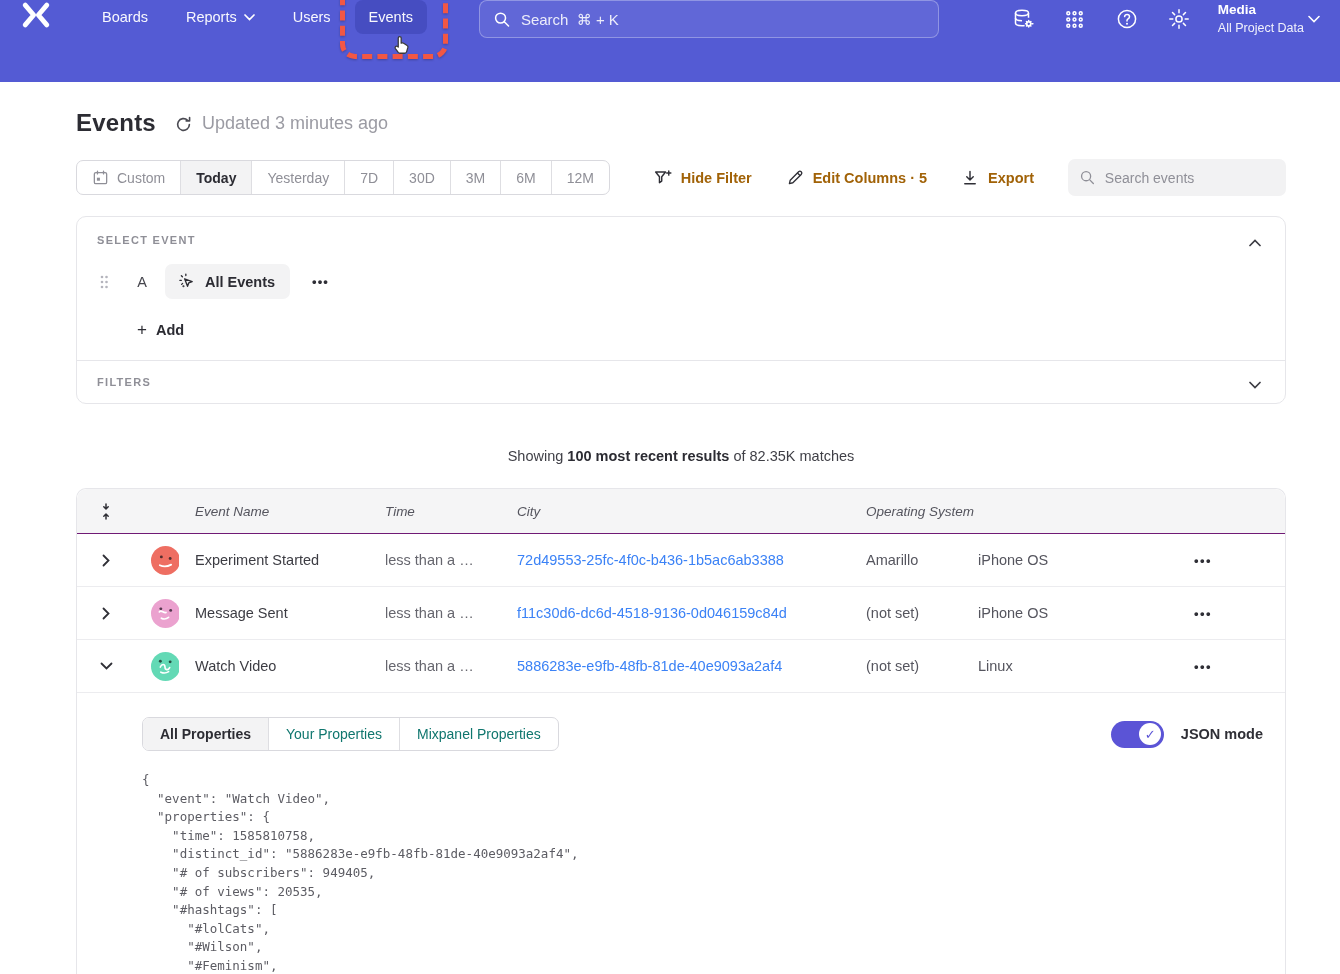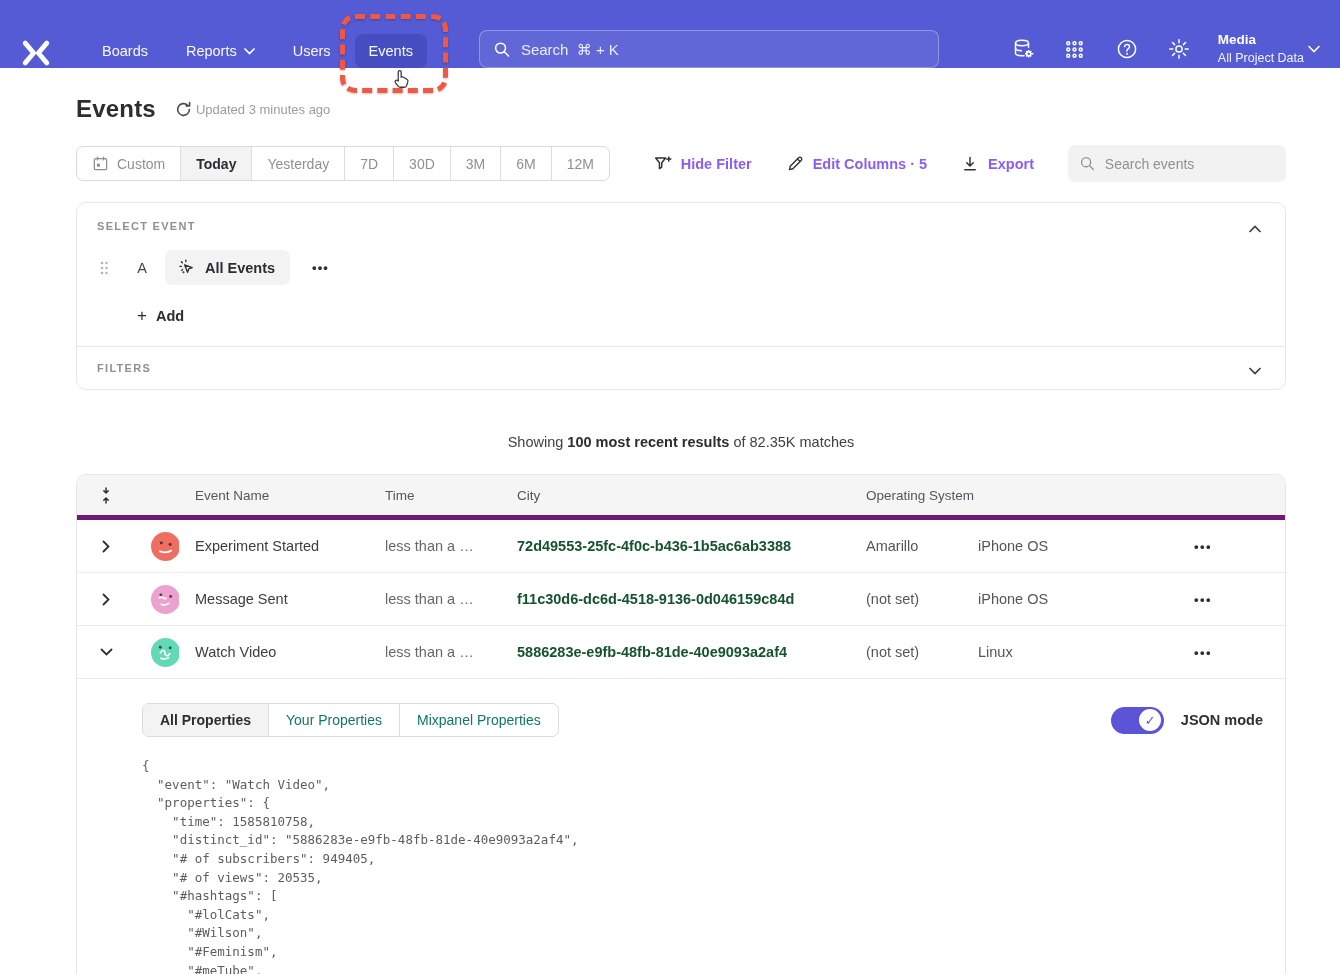--- a/index.html
+++ b/index.html
@@ -1,20 +1,20 @@
 <!DOCTYPE html>
 <html><head>
 <meta charset="utf-8">
 <style>
   * { margin:0; padding:0; box-sizing:border-box; }
   html,body { width:1340px; height:974px; overflow:hidden; background:#fff;
     font-family:"Liberation Sans","DejaVu Sans",sans-serif; color:#3c3c43; }
 
   
-  .navbar { height:68px; background:#545bd4; display:flex; align-items:flex-end;
+  .navbar { height:82px; background:#545bd4; display:flex; align-items:flex-start;
     padding:0 20px; position:relative; z-index:5; }
   .logo { width:34px; height:30px; margin-right:34px; display:flex; align-items:center; }
   .nav-items { display:flex; align-items:center; gap:10px; }
   .nav-item { color:rgba(255,255,255,.96); font-size:14.5px; font-weight:500;
     padding:9px 14px; border-radius:8px; cursor:pointer; display:flex; align-items:center; gap:7px; }
   .nav-item.active { background:#464dc1; position:relative; }
   .annotation-box { position:absolute; left:-15px; right:-21px; top:-20px; bottom:-25px;
     border:5px dashed #f25744; border-radius:15px; pointer-events:none;
     filter:drop-shadow(0 1px 1px rgba(0,0,0,.25)); }
   .annotation-cursor { position:absolute; left:50%; bottom:-22px; width:22px; height:22px;
@@ -30,32 +30,32 @@
     align-items:center; justify-content:center; cursor:pointer; }
   .project-switcher { display:flex; align-items:center; gap:4px; margin-left:6px; cursor:pointer; }
   .project-text { color:#fff; line-height:1.35; }
   .project-name { font-size:13.5px; font-weight:700; }
   .project-scope { font-size:12.5px; opacity:.92; }
 
   
   .page { padding:0 54px 0 76px; }
   .title-row { display:flex; align-items:center; margin-top:27px; gap:18px; }
   .page-title { font-size:24px; font-weight:700; color:#2c2c33; letter-spacing:.2px; }
-  .updated { display:flex; align-items:center; gap:3px; color:#9b9ba3; font-size:13px; }
+  .updated { display:flex; align-items:flex-end; gap:9px; color:#9b9ba3; font-size:18px; }
 
   
   .toolbar { display:flex; align-items:center; margin-top:22px; }
   .segmented { display:flex; border:1px solid #d9d9de; border-radius:7px; overflow:hidden; background:#fff; }
   .segment { padding:8px 15px; font-size:14px; color:#8f8f97; border-right:1px solid #dedee2;
     cursor:pointer; display:flex; align-items:center; gap:8px; white-space:nowrap; }
   .segment:last-child { border-right:none; }
   .segment.active { background:#f3f3f4; color:#2c2c33; font-weight:700; }
   .toolbar-right { margin-left:auto; display:flex; align-items:center; gap:34px; }
   .tool-btn { display:flex; align-items:center; gap:9px; font-size:14.5px; font-weight:600;
-    color:#8b5cf6; cursor:pointer; white-space:nowrap; }
+    color:#a16207; cursor:pointer; white-space:nowrap; }
   .search-events { width:218px; height:37px; background:#f2f2f3; border-radius:7px;
     display:flex; align-items:center; gap:10px; padding:0 12px; }
   .search-events input { border:none; outline:none; background:transparent; font-size:14px;
     color:#3c3c43; width:100%; font-family:inherit; }
   .search-events input::placeholder { color:#8f8f97; }
 
   
   .qb-card { margin-top:20px; border:1px solid #e6e6ea; border-radius:10px; background:#fff; }
   .qb-section { padding:17px 20px 20px 20px; position:relative; }
   .qb-label { font-size:11px; letter-spacing:1.3px; color:#8f8f97; font-weight:600; }
@@ -76,31 +76,31 @@
   
   .summary { margin-top:44px; font-size:14.5px; color:#3f3f46;text-align:center; }
   .summary b { font-weight:700; color:#2c2c33; }
 
   
   .table-card { margin-top:24px; border:1px solid #e6e6ea; border-border-bottom:none;
     border-radius:10px 10px 0 0; border-bottom:none; overflow:visible; }
   .tgrid { display:grid; grid-template-columns:58px 44px 190px 132px 349px 112px 214px 1fr;
     align-items:center; }
   .thead { background:#f5f5f6; border-radius:10px 10px 0 0; height:45px;
-    border-bottom:5px solid #701a75; }
+    border-bottom:1px solid #701a75;font-style:italic; }
   .th { font-size:13.5px; color:#55555e; font-weight:500; padding:0 16px; white-space:nowrap; }
   .th-collapse { display:flex; justify-content:center; cursor:pointer; }
   .trow { height:53px; border-bottom:1px solid #ececef; background:#fff; position:relative; }
   .td { font-size:14.5px; padding:0 16px; white-space:nowrap; overflow:hidden; text-overflow:ellipsis; }
   .td-expand { display:flex; justify-content:center; cursor:pointer; }
   .avatar { width:29px; height:29px; border-radius:50%; display:flex; align-items:center;
     justify-content:center; }
   .td-event { color:#3c3c43; }
   .td-time { color:#66666e; position:relative; }
-  .td-id { color:#14532d; cursor:pointer;font-weight:bold; }
+  .td-id { color:#3b82f6; cursor:pointer; }
   .td-dim { color:#55555e; }
   .td-actions { display:flex; justify-content:flex-start; padding-left:18px; }
   .row-dots { color:#2f2f36; font-size:13px; letter-spacing:1.5px; cursor:pointer; font-weight:700; }
 
   
   .detail { background:#fff; padding:24px 18px 0 65px; }
   .detail-top { display:flex; align-items:center; }
   .tabs { display:flex; border:1px solid #d9d9de; border-radius:7px; overflow:hidden; }
   .tab { padding:8px 17px; font-size:14px; color:#0f766e; border-right:1px solid #dedee2;
     cursor:pointer; white-space:nowrap; }

